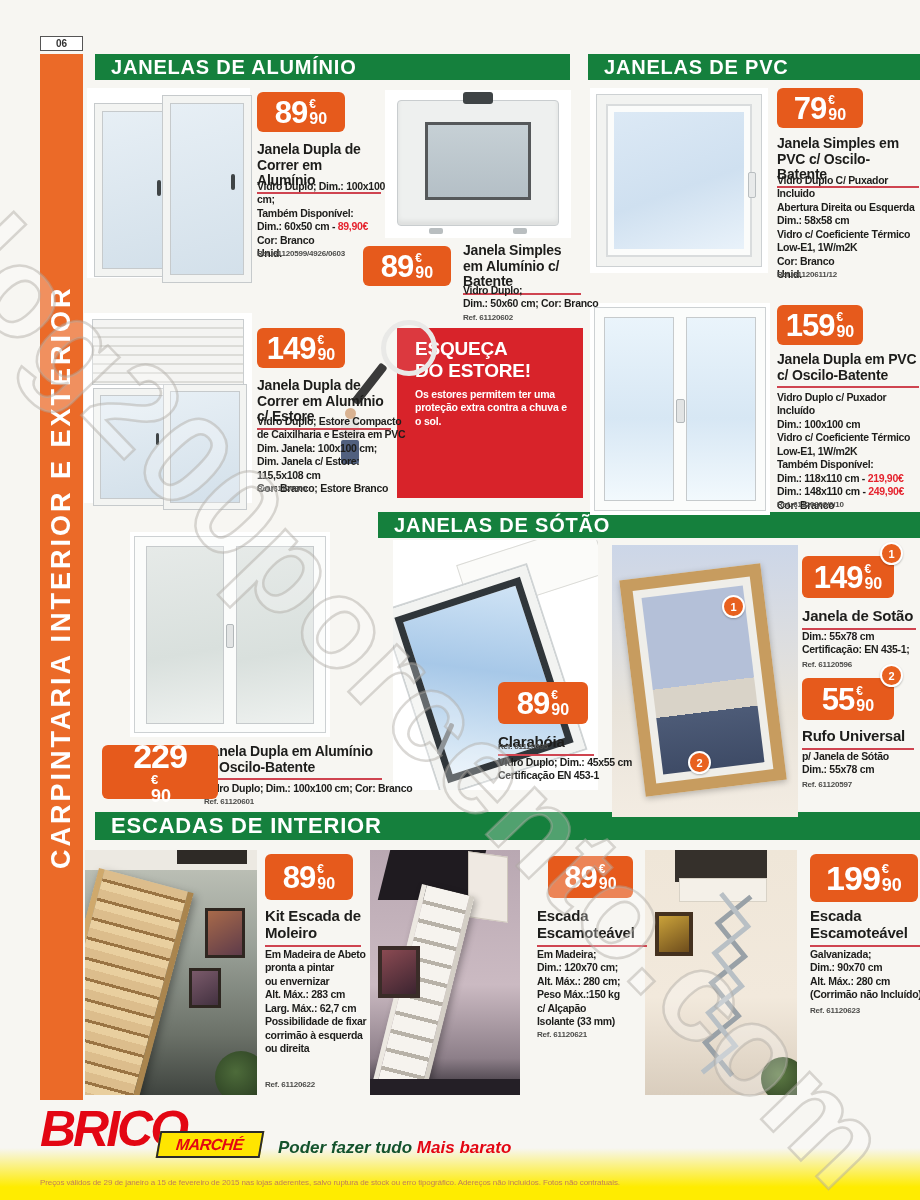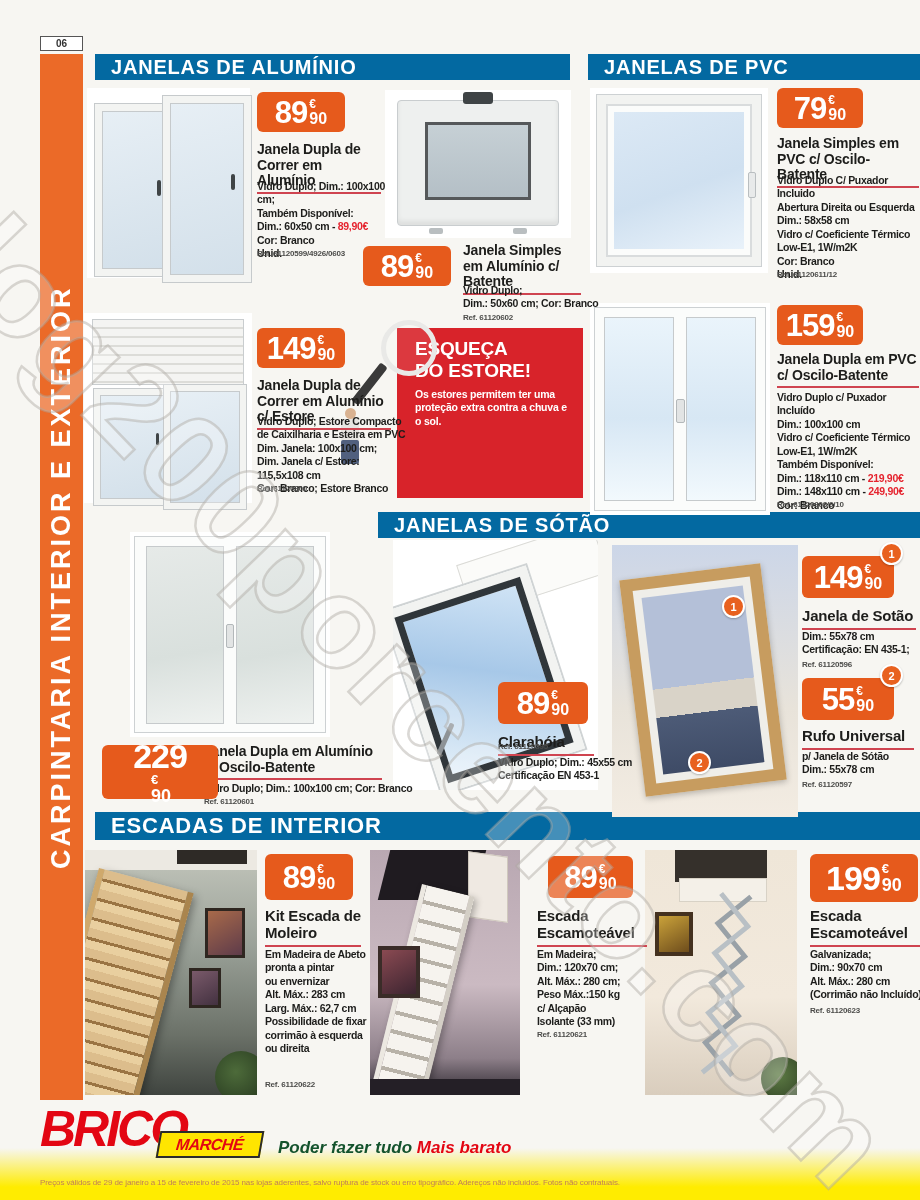--- a/index.html
+++ b/index.html
@@ -2,21 +2,21 @@
 <html><head>
 <meta charset="utf-8">
 <style>
   html,body{margin:0;padding:0;}
   body{
     position:relative;width:920px;height:1200px;overflow:hidden;
     background:#f7f6f2;font-family:"Liberation Sans",sans-serif;color:#1d1d1b;
   }
   
   .bar{
-    position:absolute;background:#0369a1;color:#fff;font-weight:bold;
+    position:absolute;background:#15803d;color:#fff;font-weight:bold;
     font-size:20px;letter-spacing:.8px;display:flex;align-items:center;
     padding-left:16px;box-sizing:border-box;
   }
   
   .side-strip{position:absolute;left:40px;top:54px;width:43px;height:1046px;background:#EB6A28;}
   .side-text{
     position:absolute;left:0;top:0;width:43px;height:100%;
     writing-mode:vertical-rl;transform:rotate(180deg);
     color:#fff;font-weight:bold;font-size:27px;letter-spacing:3px;
     text-align:center;line-height:43px;white-space:nowrap;

